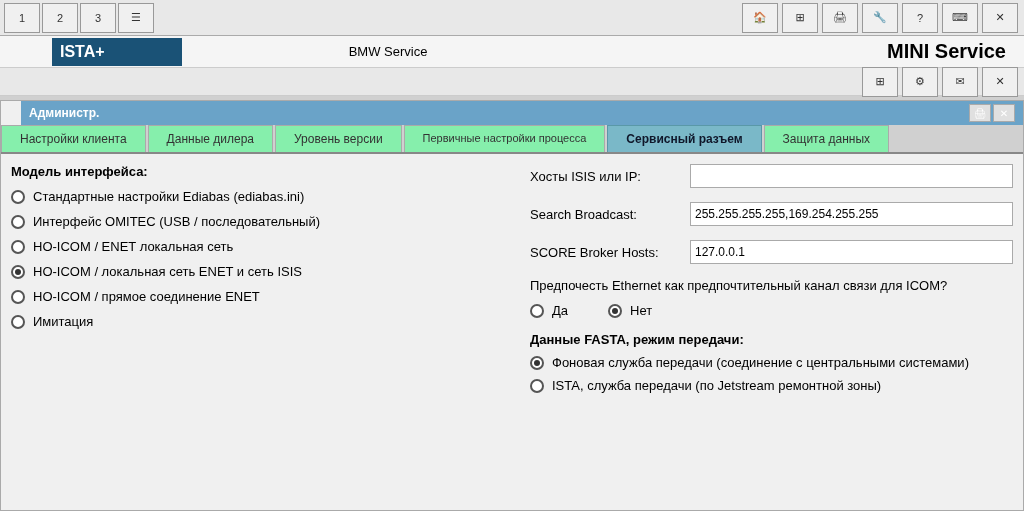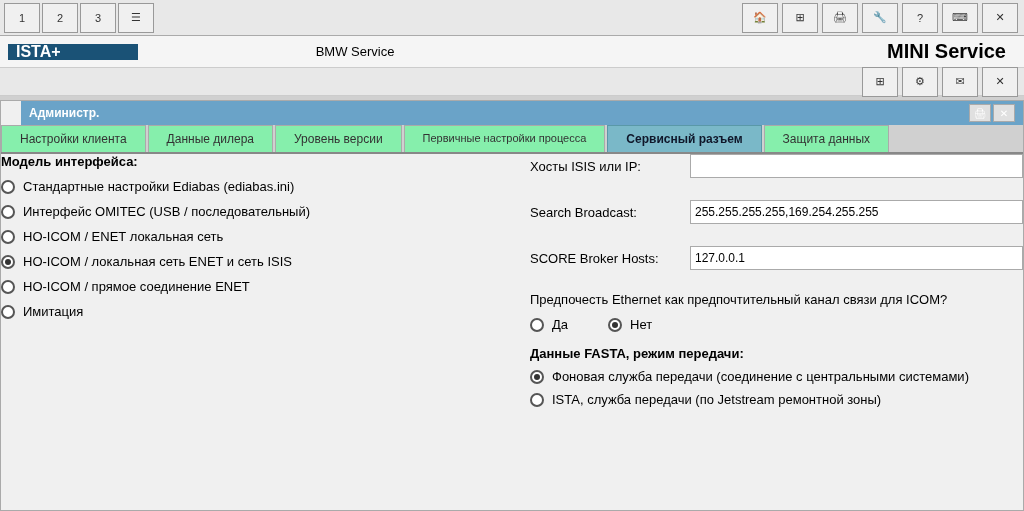--- a/index.html
+++ b/index.html
@@ -47,39 +47,39 @@
     .tab {
       padding: 6px 18px; border: 1px solid #aaa; border-bottom: none;
       background: #86efac; cursor: pointer; font-size: 12px; color: #333;
       margin-right: 2px; min-width: 90px; text-align: center;
     }
     .tab.active {
       background: #7ab8c8; color: #0f172a; font-weight: bold; border-color: #5a98a8;
     }
 
     
-    .content { display: flex; gap: 36px; }
+    .content { display: flex; padding: 10px; gap: 36px; }
 
     
     .left-panel { flex: 1; }
     .section-title { font-weight: bold; margin-bottom: 10px; font-size: 13px; }
     .radio-group { display: flex; flex-direction: column; gap: 10px; }
     .radio-item { display: flex; align-items: center; gap: 8px; cursor: pointer; }
     .radio-circle {
       width: 14px; height: 14px; border-radius: 50%; border: 2px solid #555;
       background: white; display: flex; align-items: center; justify-content: center; flex-shrink: 0;
     }
     .radio-circle.selected::after {
       content: ''; width: 6px; height: 6px; border-radius: 50%; background: #333;
     }
     .radio-label { font-size: 13px; }
 
     
     .right-panel { flex: 1; }
-    .field-row { display: flex; align-items: center; margin-bottom: 22px; }
+    .field-row { display: flex; align-items: center; margin-bottom: 14px; }
     .field-label { width: 160px; font-size: 13px; }
     .field-input {
       flex: 1; height: 24px; border: 1px solid #aaa; background: white;
       padding: 2px 4px; font-size: 12px;
     }
     .prefer-section { margin-top: 8px; }
     .prefer-text { font-size: 13px; margin-bottom: 10px; }
     .radio-row { display: flex; gap: 40px; margin-bottom: 14px; }
     .fasta-title { font-size: 13px; font-weight: bold; margin-bottom: 8px; }
     .fasta-options { display: flex; flex-direction: column; gap: 8px; }
@@ -105,21 +105,21 @@
     <div class="toolbar-btn">⊞</div>
     <div class="toolbar-btn">🖨</div>
     <div class="toolbar-btn">🔧</div>
     <div class="toolbar-btn">?</div>
     <div class="toolbar-btn">⌨</div>
     <div class="toolbar-btn">✕</div>
   </div>
 </div>
 
 <div class="header-bar">
-  <div style="width:130px; height:16px; background:#1a5276; display:flex; align-items:center; padding:0 8px;">
+  <div style="width:130px; height:28px; background:#1a5276; display:flex; align-items:center; padding:0 8px;margin-left:44px;">
     <span style="color:white; font-weight:bold; font-size:16px;">ISTA+</span>
   </div>
   <div style="flex:1; text-align:center;">BMW Service</div>
   <div style="flex:1; text-align:right; padding-right:10px; font-size:20px; font-weight:bold;">MINI Service</div>
 </div>
 
 <div class="header-row2">
   <div class="h2-right">
     <div class="toolbar-btn">⊞</div>
     <div class="toolbar-btn">⚙</div>

